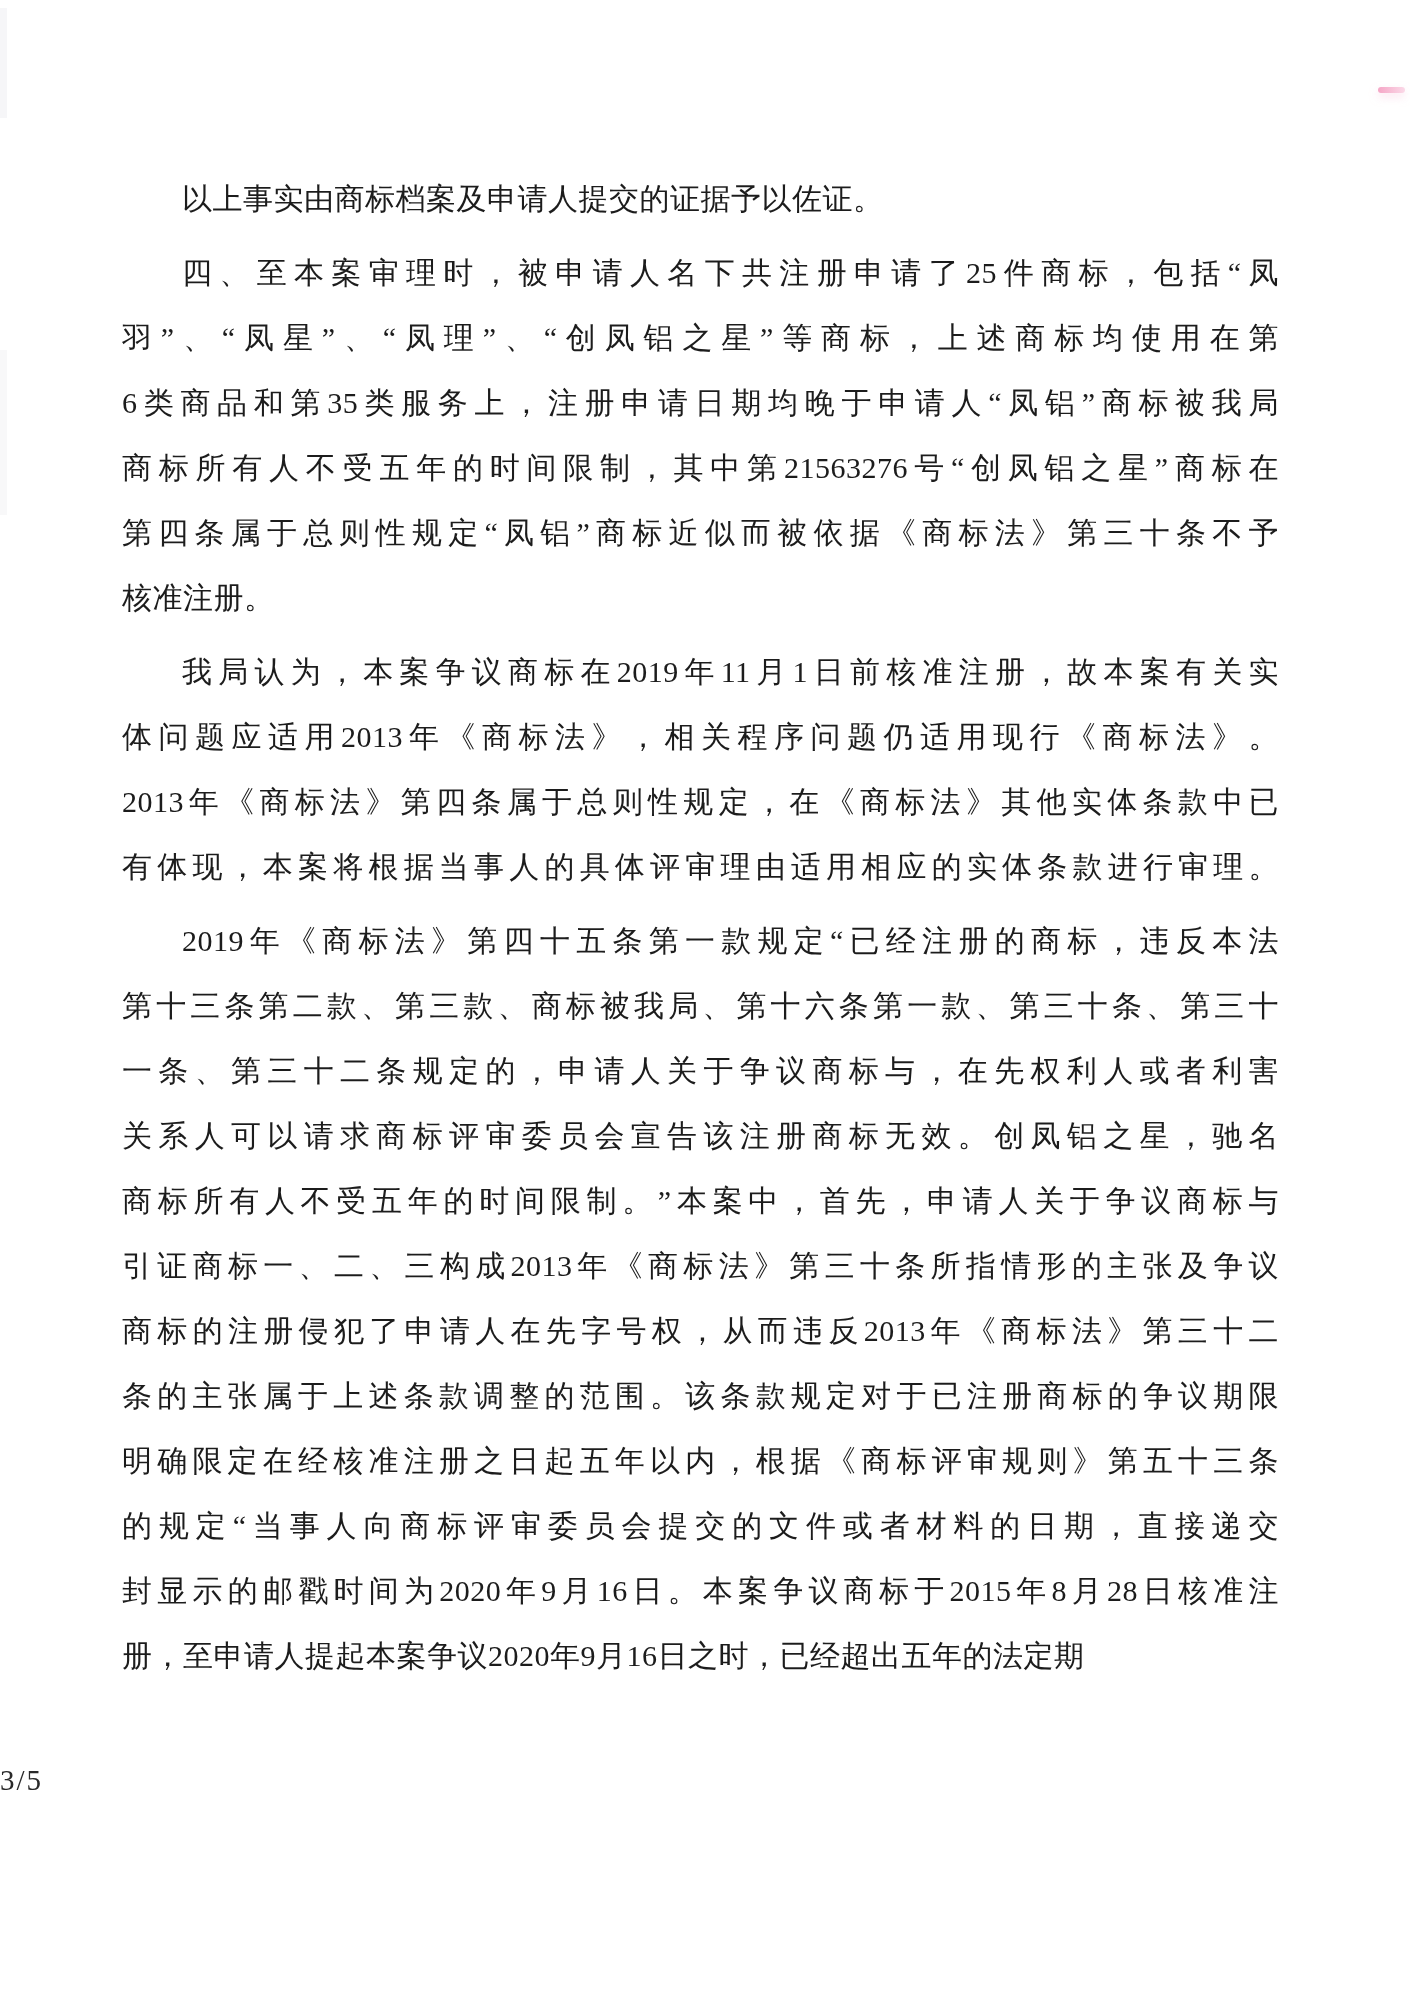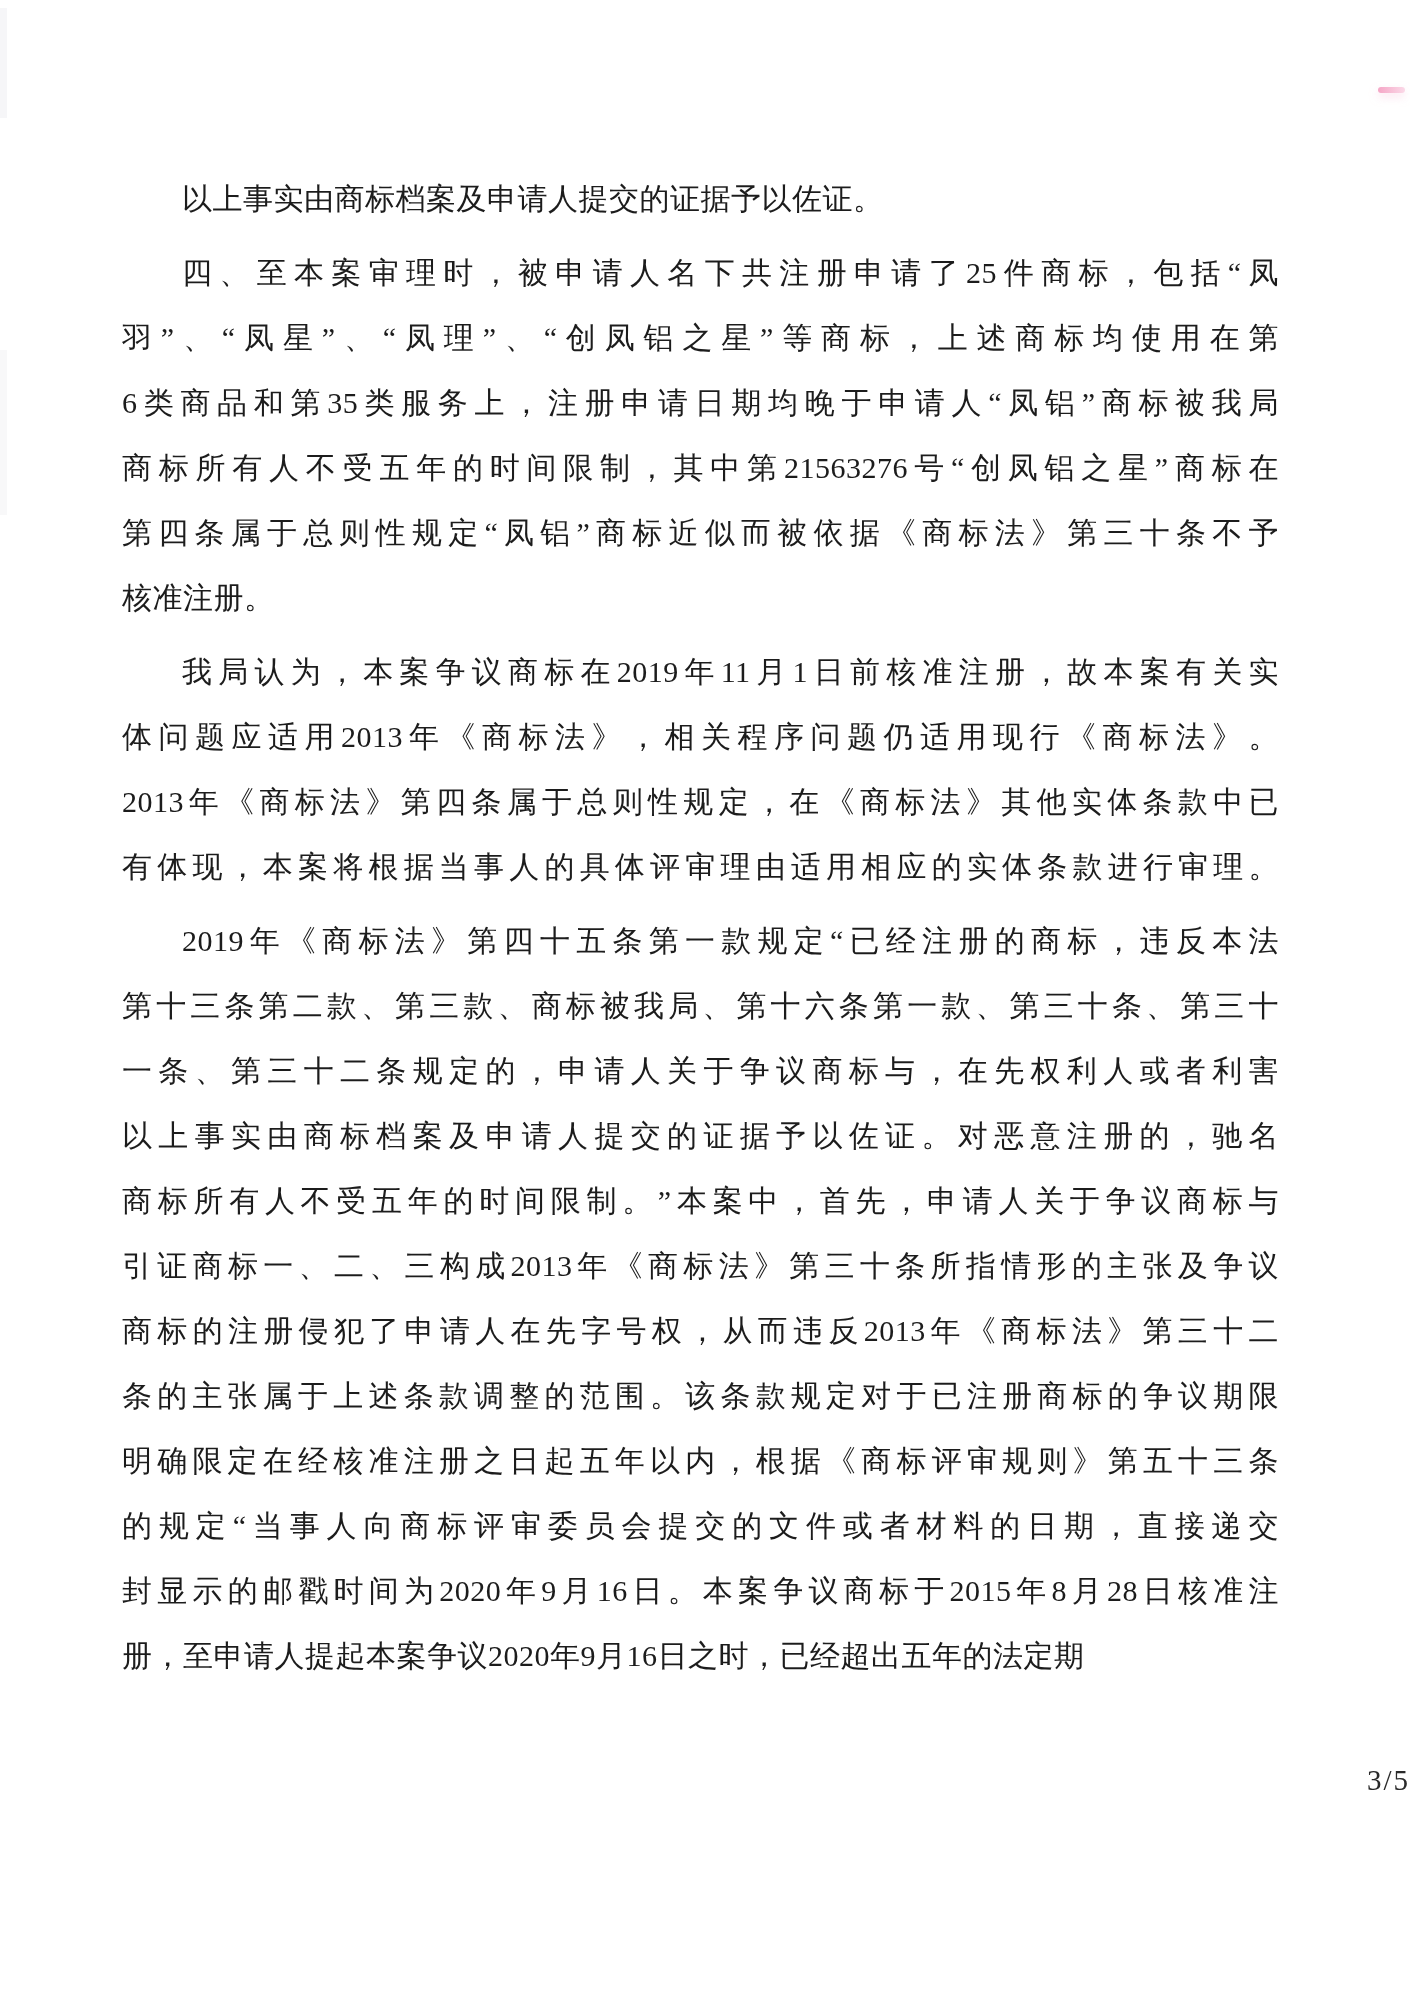--- a/index.html
+++ b/index.html
@@ -38,21 +38,21 @@
     text-align-last: justify;
     text-justify: inter-character;
   }
   .line.indent { padding-left: 60px; }
   .line.indent.fill { padding-left: 60px; }
   .page-number {
     position: absolute;
     left: 0;
     top: 1760px;
     width: 100%;
-    text-align: right;
+    text-align: left;
     font-size: 29px;
     line-height: 40px;
     color: #2a2a2a;
     letter-spacing: 2px;
   }
   .pink-mark {
     position: absolute;
     left: 1378px;
     top: 87px;
     width: 27px;
@@ -95,21 +95,21 @@
       <div class="para">
         <div class="line indent fill">我局认为，本案争议商标在2019年11月1日前核准注册，故本案有关实</div>
         <div class="line fill">体问题应适用2013年《商标法》，相关程序问题仍适用现行《商标法》。</div>
         <div class="line fill">2013年《商标法》第四条属于总则性规定，在《商标法》其他实体条款中已</div>
         <div class="line fill">有体现，本案将根据当事人的具体评审理由适用相应的实体条款进行审理。</div>
       </div>
       <div class="para">
         <div class="line indent fill">2019年《商标法》第四十五条第一款规定“已经注册的商标，违反本法</div>
         <div class="line fill">第十三条第二款、第三款、商标被我局、第十六条第一款、第三十条、第三十</div>
         <div class="line fill">一条、第三十二条规定的，申请人关于争议商标与，在先权利人或者利害</div>
-        <div class="line fill">以上事实由商标档案及申请人提交的证据予以佐证。对恶意注册的，驰名</div>
+        <div class="line fill">关系人可以请求商标评审委员会宣告该注册商标无效。创凤铝之星，驰名</div>
         <div class="line fill">商标所有人不受五年的时间限制。”本案中，首先，申请人关于争议商标与</div>
         <div class="line fill">引证商标一、二、三构成2013年《商标法》第三十条所指情形的主张及争议</div>
         <div class="line fill">商标的注册侵犯了申请人在先字号权，从而违反2013年《商标法》第三十二</div>
         <div class="line fill">条的主张属于上述条款调整的范围。该条款规定对于已注册商标的争议期限</div>
         <div class="line fill">明确限定在经核准注册之日起五年以内，根据《商标评审规则》第五十三条</div>
         <div class="line fill">的规定“当事人向商标评审委员会提交的文件或者材料的日期，直接递交</div>
         <div class="line fill">封显示的邮戳时间为2020年9月16日。本案争议商标于2015年8月28日核准注</div>
         <div class="line">册，至申请人提起本案争议2020年9月16日之时，已经超出五年的法定期</div>
       </div>
     </div>

